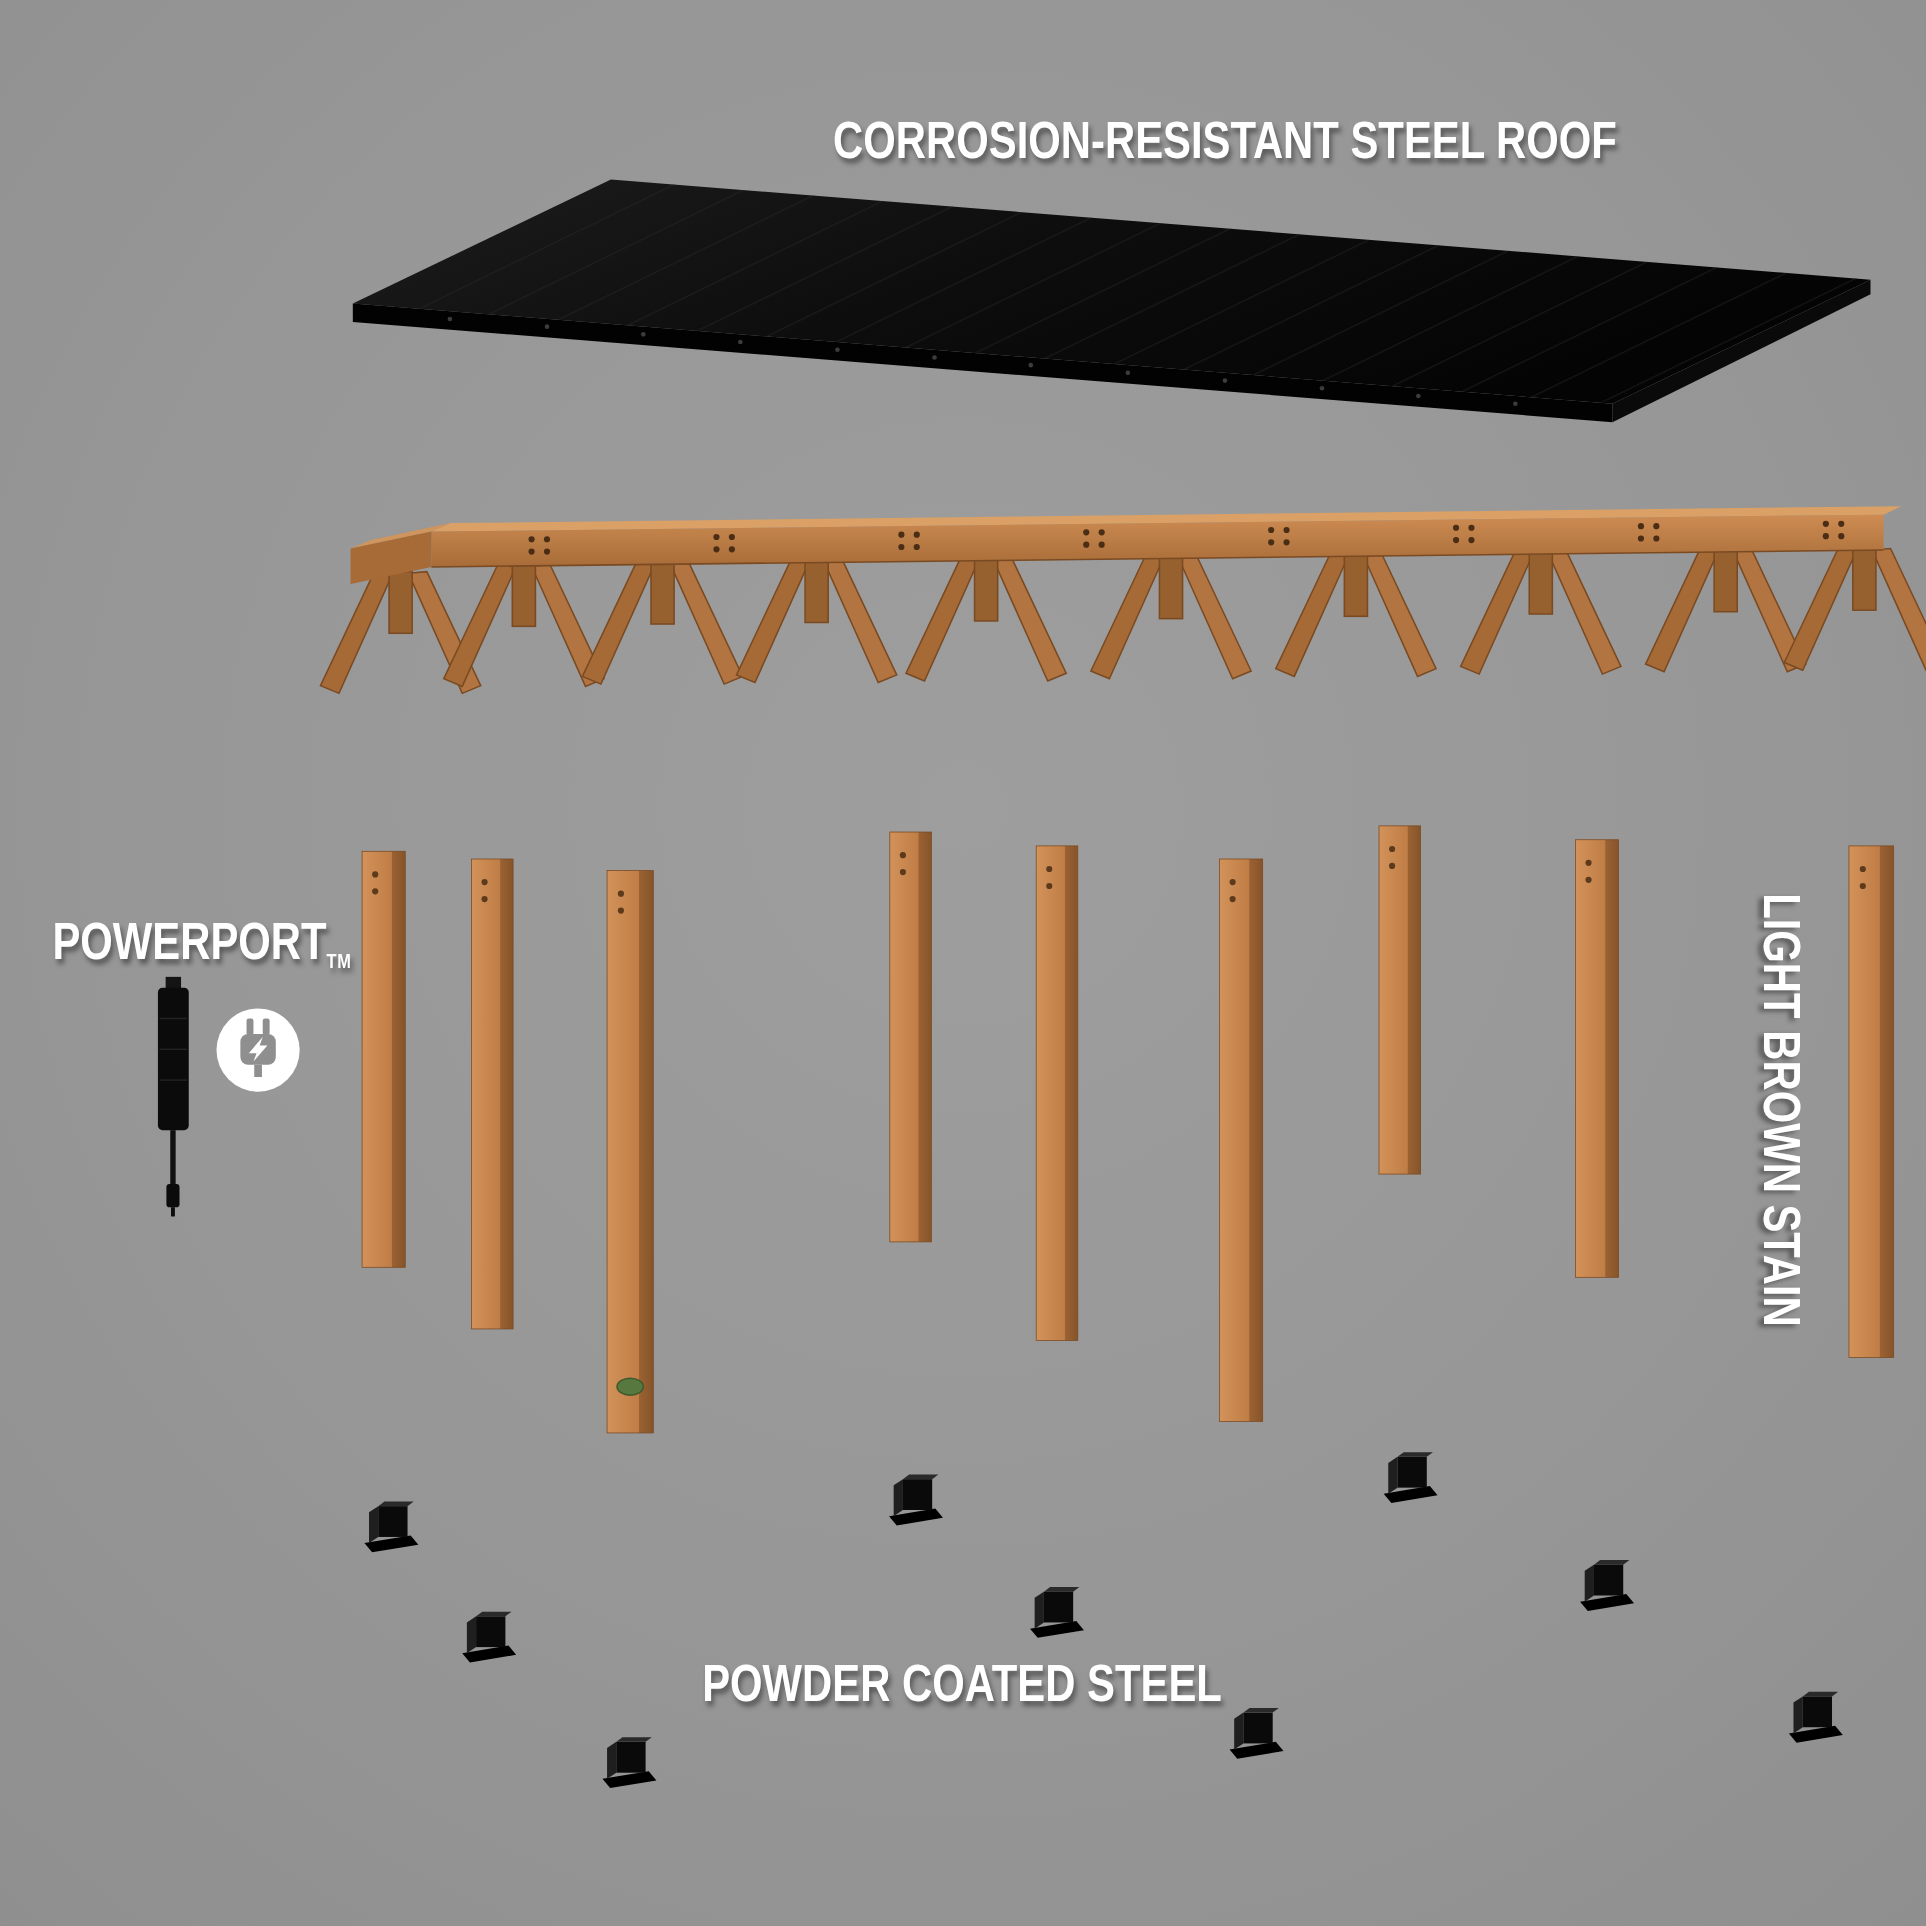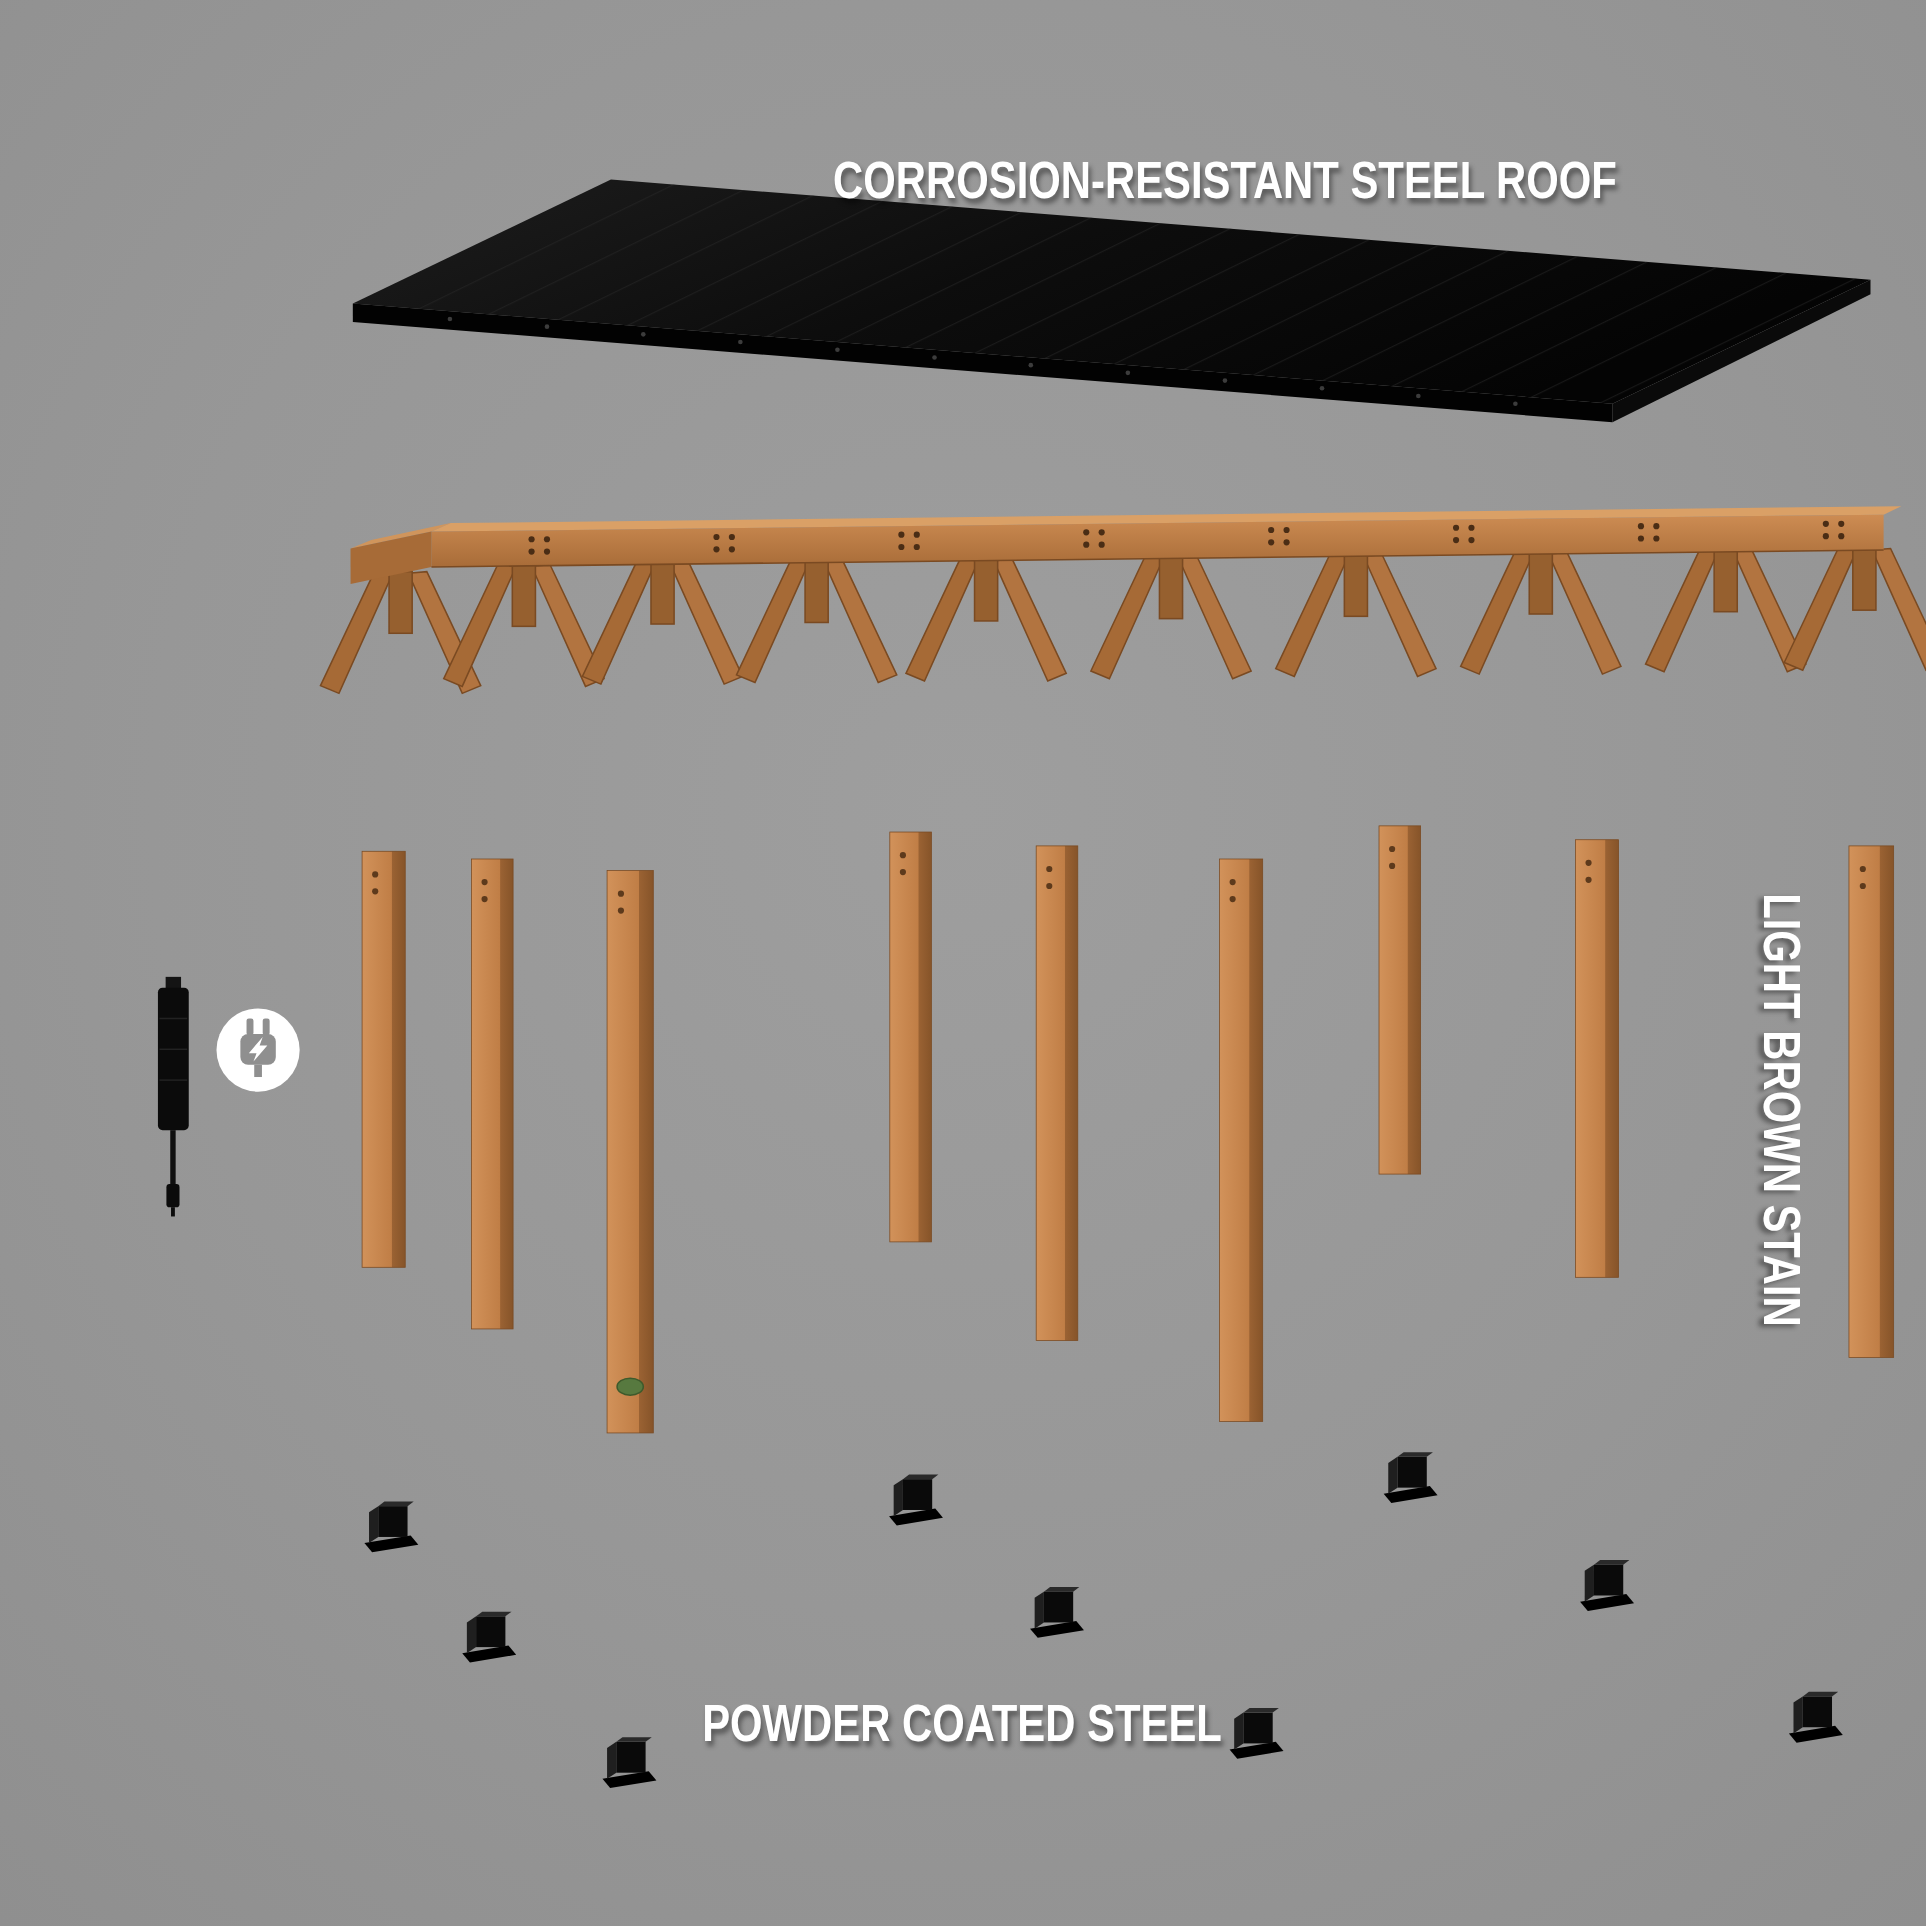--- a/index.html
+++ b/index.html
@@ -17,21 +17,21 @@
   .label {
     position:absolute;
     color:#ffffff;
     font-weight:700;
     font-size:51px;
     line-height:1.05;
     white-space:nowrap;
     text-shadow:3.1px 4.6px 5.4px rgba(0,0,0,0.42);
   }
   .label .cond { display:inline-block; transform:scaleX(0.82); transform-origin:center; }
-  .centerx { transform:translateX(-50%);margin-top:40px; }
+  .centerx { transform:translateX(-50%); }
   .vert { writing-mode:vertical-rl; transform:translateY(-50%); }
   .vert .cond { transform:scaleY(0.82); transform-origin:center; }
   .tm { font-size:20px; vertical-align:-9.2px; letter-spacing:0.8px; }
 </style>
 </head>
 <body>
 
 <div class="stage">
 
   <svg class="scene" width="1926" height="1926" viewBox="0 0 2500 2500">
@@ -245,20 +245,23 @@
       <polygon points="341,1346 323,1367 333,1367 329,1378 347,1357 337,1357" fill="#ffffff"></polygon>
     </g>
   </svg>
 
   <div class="label centerx" style="left:1225px; top:114px;">
     <span class="cond">CORROSION-RESISTANT STEEL ROOF</span>
   </div>
 
 
 
+  <div class="label centerx" style="left:202px; top:915px;">
+    <span class="cond"><span>POWERPORT</span><span class="tm">TM</span></span>
+  </div>
 
   <div class="label vert" style="left:1754px; top:1110px;">
     <span class="cond">LIGHT BROWN STAIN</span>
   </div>
 
   <div class="label centerx" style="left:962px; top:1657px;">
     <span class="cond">POWDER COATED STEEL</span>
   </div>
 
 

